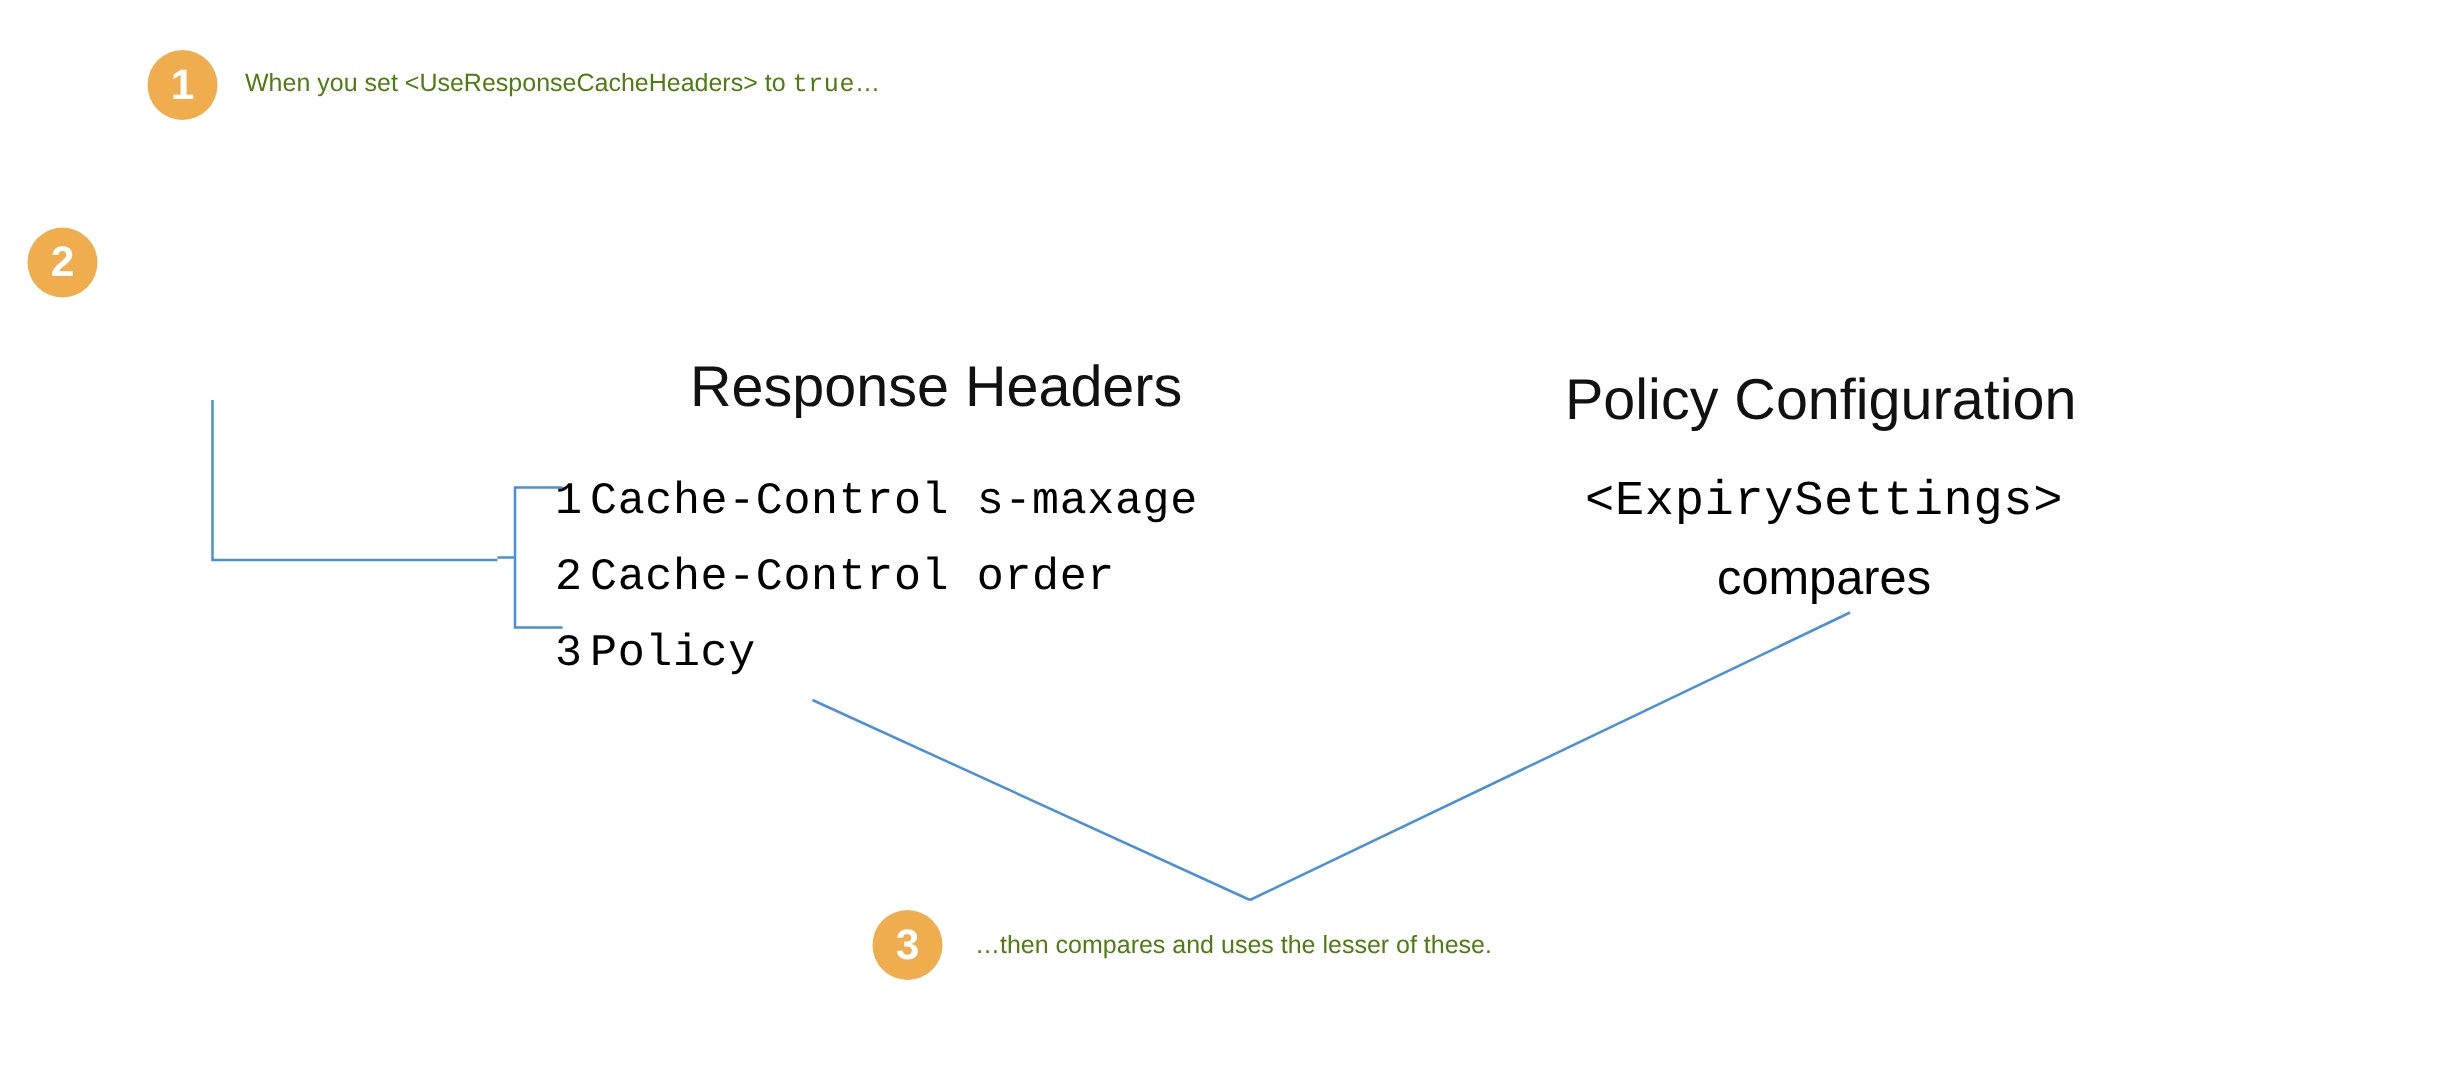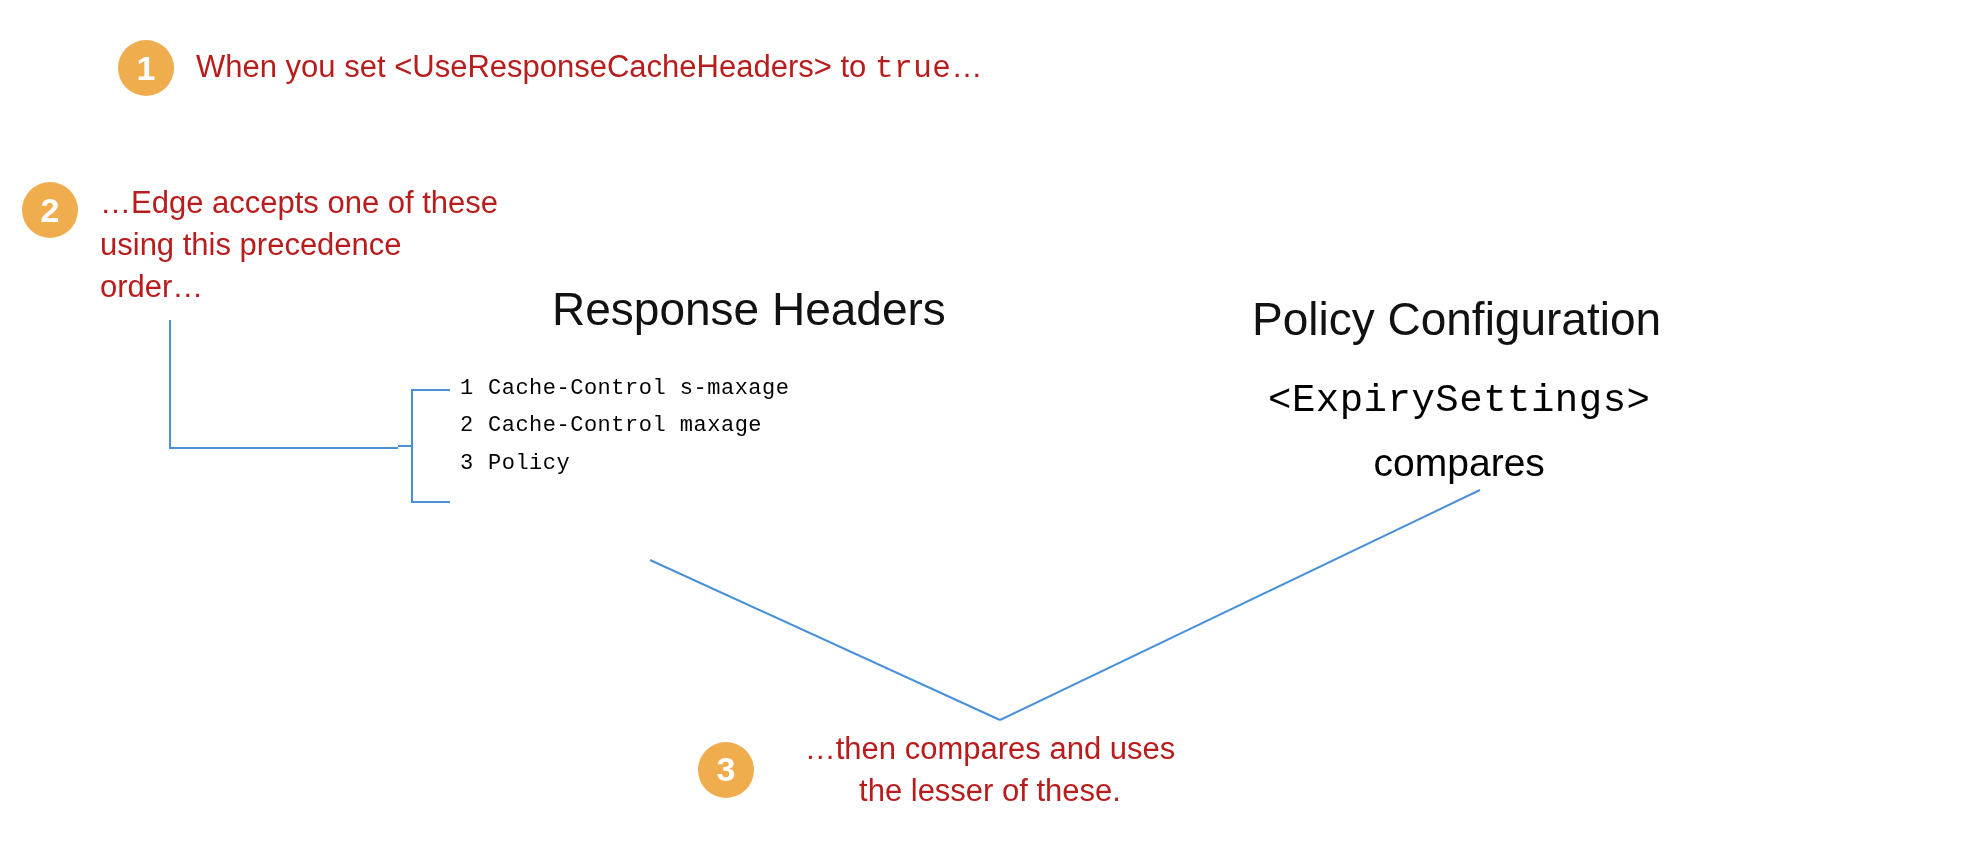--- a/index.html
+++ b/index.html
@@ -28,44 +28,44 @@
       font-weight: 600;
       flex-shrink: 0;
     }
     .step {
       position: absolute;
       display: flex;
       align-items: flex-start;
       gap: 22px;
     }
     .step-text {
-      font-size: 31px;
+      font-size: 20px;
       line-height: 1.35;
-      color: #b91c1c;
+      color: #4d7c0f;
     }
     .step-1 { top: 40px; left: 118px; align-items: center; }
     .step-2 { top: 182px; left: 22px; }
     .step-2 .step-text { max-width: 410px; }
     .step-3 { top: 728px; left: 698px; align-items: center; }
     .step-3 .step-text { max-width: 420px; text-align: center; margin-left: 4px;}
 
     .col-heading {
       position: absolute;
       font-size: 46px;
       font-weight: 400;
       color: #111;
     }
     .heading-response { top: 282px; left: 552px; }
     .heading-policy  { top: 292px; left: 1252px; }
 
     .header-list {
       position: absolute;
       top: 370px;
-      left: 460px;
-      font-size: 22px;
+      left: 444px;
+      font-size: 36px;
       line-height: 1.7;
     }
     .header-list .num { display:inline-block; width: 28px; }
 
     .policy-col {
       position: absolute;
       top: 370px;
       left: 1268px;
       font-size: 39px;
       text-align: center;
@@ -84,29 +84,28 @@
 
 <div class="step step-1">
   <span class="badge">1</span>
   <span class="step-text">
     <span>When you set </span><span>&lt;UseResponseCacheHeaders&gt;</span><span> to </span><span class="mono">true</span><span>…</span>
   </span>
 </div>
 
 <div class="step step-2">
   <span class="badge">2</span>
-  <span class="step-text">…Edge accepts one of these using this precedence order…</span>
 </div>
 
 <div class="col-heading heading-response">Response Headers</div>
 <div class="col-heading heading-policy">Policy Configuration</div>
 
 <div class="header-list mono">
   <div><span class="num">1</span><span>Cache-Control s-maxage</span></div>
-  <div><span class="num">2</span><span>Cache-Control maxage</span></div>
+  <div><span class="num">2</span><span>Cache-Control order</span></div>
   <div><span class="num">3</span><span>Policy</span></div>
 </div>
 
 <div class="policy-col">
   <span class="mono">&lt;ExpirySettings&gt;</span>
   <span>compares</span>
 </div>
 
 <svg class="connector" style="top:0; left:0;" width="1966" height="858">
   <path d="M 170 320 L 170 448 L 398 448" stroke="#4a90d9" stroke-width="2" fill="none"></path>

